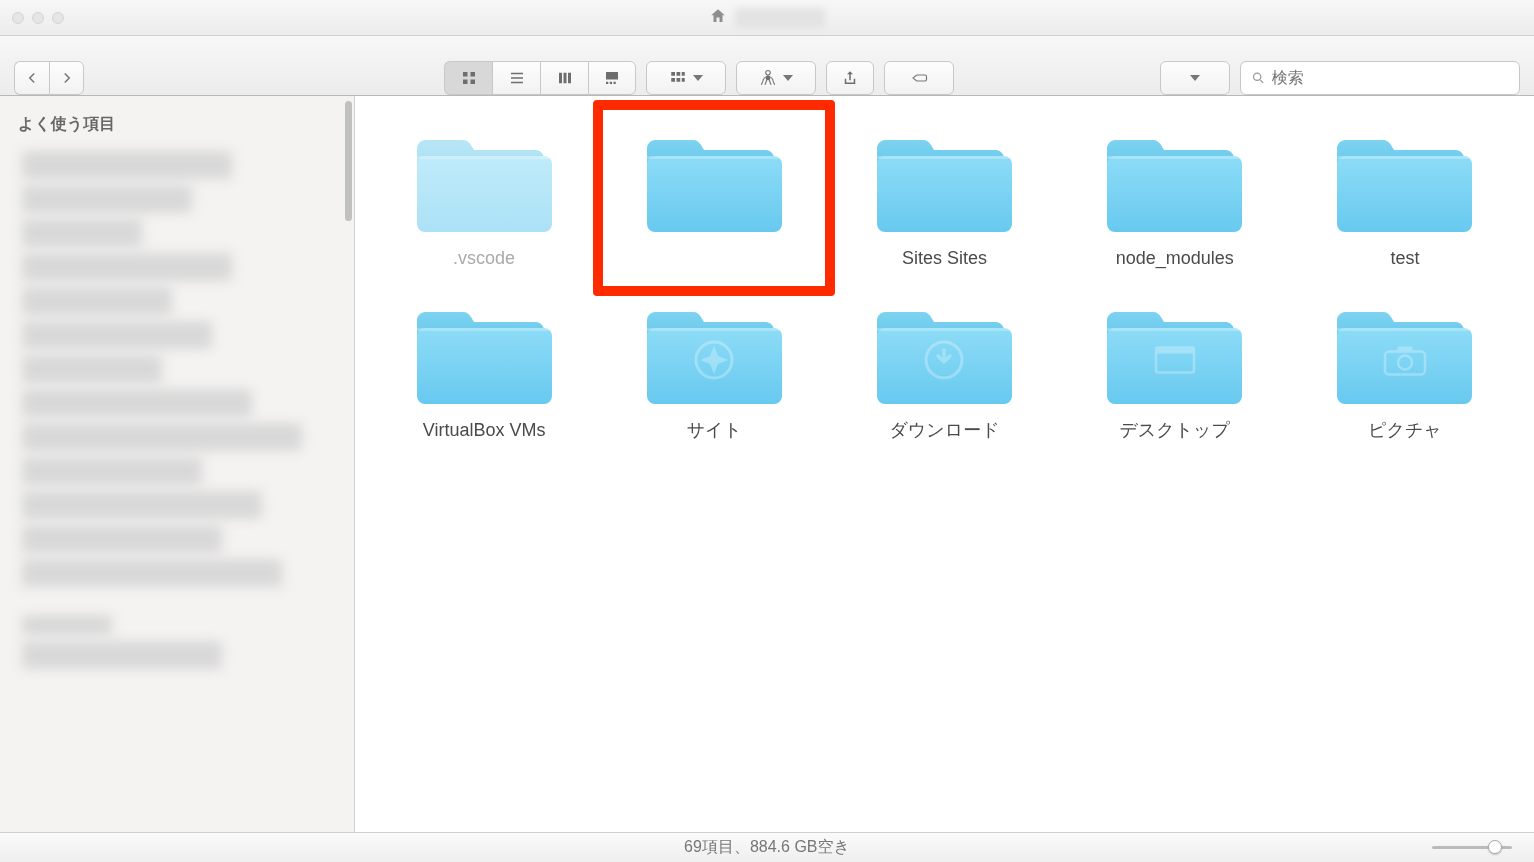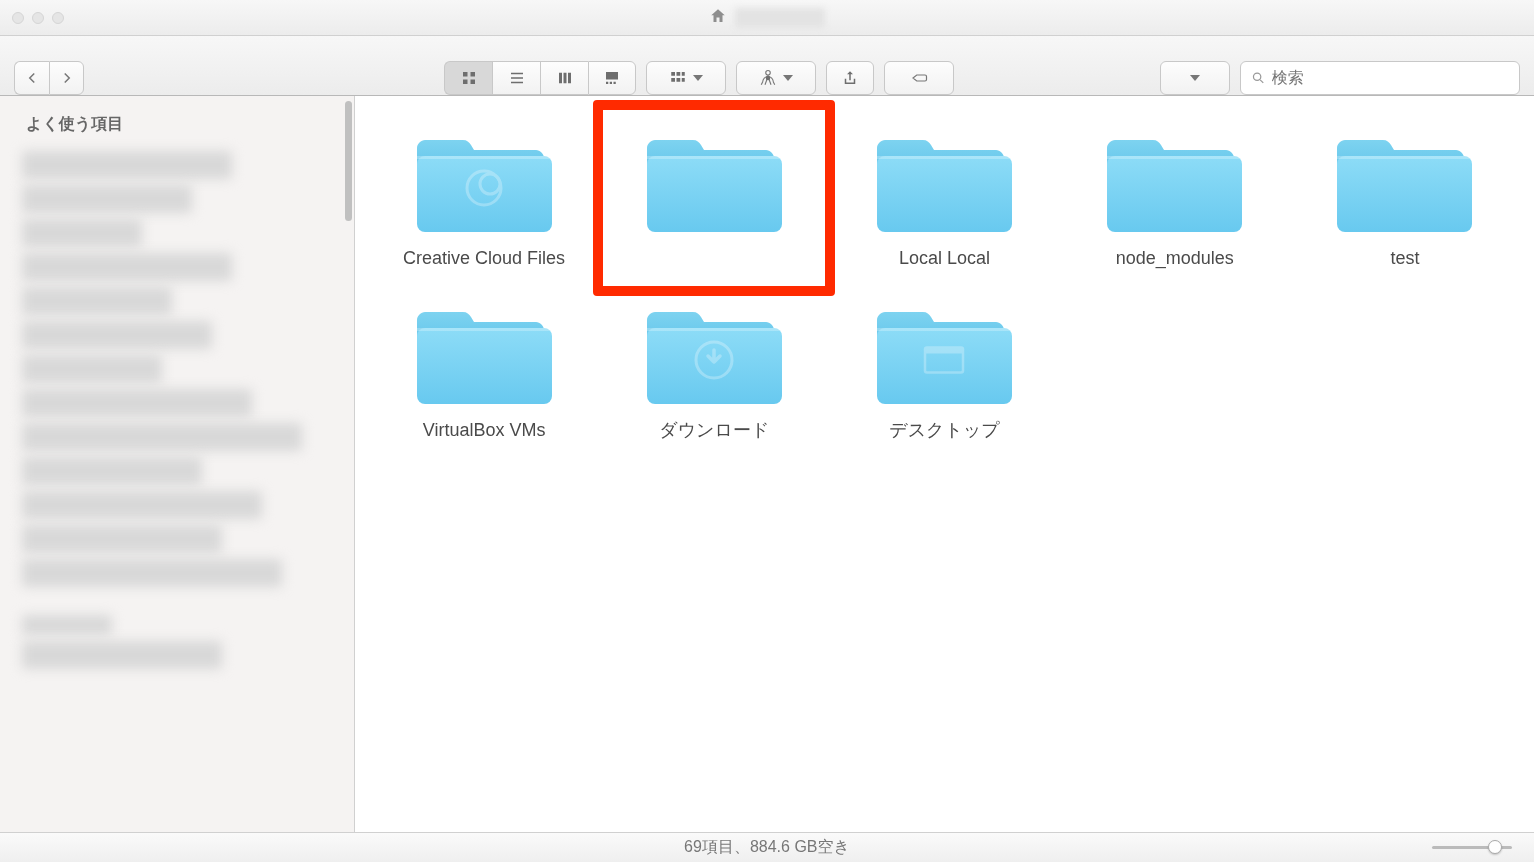--- a/index.html
+++ b/index.html
@@ -83,21 +83,20 @@
   background: #f5f3f2;
   border-right: 1px solid #d0d0d0;
   padding: 14px 0 0 0;
   position: relative;
 }
 .sb-header {
   font-size: 16px;
   font-weight: 600;
   color: #666;
   padding: 4px 18px 10px 18px;
-  margin-left: 8px;
 }
 .sb-blur-item {
   height: 28px;
   margin: 6px 22px;
   background: #d8d8d8;
   filter: blur(6px);
   border-radius: 3px;
 }
 .sb-scroll { position: absolute; right: 2px; top: 5px; width: 7px; height: 120px; background: #c0c0c0; border-radius: 4px; }
 
@@ -282,60 +281,66 @@
     <div class="sb-blur-item" style="width:240px"></div>
     <div class="sb-blur-item" style="width:200px"></div>
     <div class="sb-blur-item" style="width:260px"></div>
     <div style="height:16px"></div>
     <div class="sb-blur-item" style="width:90px;height:20px"></div>
     <div class="sb-blur-item" style="width:200px"></div>
   </div>
 
   <div class="content">
     <div class="grid" id="folder-grid">
+        <div class="item dimmed">
+          <div class="folder-icon"><svg>
+              <use href="#folder-shape"></use>
+            </svg></div>
+          <div class="item-label">.vscode</div>
+        </div>
+        <div class="item">
+          <div class="folder-icon"><svg>
+              <use href="#folder-shape"></use>
+            </svg></div>
+          <div class="highlight-box"></div>
+        </div>
+        <div class="item">
+          <div class="folder-icon"><svg>
+              <use href="#folder-shape"></use>
+            </svg></div>
+          <div class="item-label">Sites Sites</div>
+        </div>
+        <div class="item">
+          <div class="folder-icon"><svg>
+              <use href="#folder-shape"></use>
+            </svg></div>
+          <div class="item-label">node_modules</div>
+        </div>
+        <div class="item">
+          <div class="folder-icon"><svg>
+              <use href="#folder-shape"></use>
+            </svg></div>
+          <div class="item-label">test</div>
+        </div>
+        <div class="item">
+          <div class="folder-icon"><svg>
+              <use href="#folder-shape"></use>
+            </svg></div>
+          <div class="item-label">VirtualBox VMs</div>
+        </div>
         <div class="item">
           <div class="folder-icon"><svg>
               <use href="#folder-shape"></use>
             </svg><div class="overlay">
               <svg viewBox="0 0 100 100">
-                <circle cx="50" cy="50" r="34" fill="none" stroke="#fff" stroke-width="6"></circle>
-                <circle cx="62" cy="42" r="20" fill="none" stroke="#fff" stroke-width="6"></circle>
+                <circle cx="50" cy="50" r="36" fill="none" stroke="#fff" stroke-width="6"></circle>
+                <path d="M50 22l8 20 20 8-20 8-8 20-8-20-20-8 20-8z" fill="#fff"></path>
               </svg>
             </div></div>
-          <div class="item-label">Creative Cloud Files</div>
-        </div>
-        <div class="item">
-          <div class="folder-icon"><svg>
-              <use href="#folder-shape"></use>
-            </svg></div>
-          <div class="highlight-box"></div>
-        </div>
-        <div class="item">
-          <div class="folder-icon"><svg>
-              <use href="#folder-shape"></use>
-            </svg></div>
-          <div class="item-label">Local Local</div>
-        </div>
-        <div class="item">
-          <div class="folder-icon"><svg>
-              <use href="#folder-shape"></use>
-            </svg></div>
-          <div class="item-label">node_modules</div>
-        </div>
-        <div class="item">
-          <div class="folder-icon"><svg>
-              <use href="#folder-shape"></use>
-            </svg></div>
-          <div class="item-label">test</div>
-        </div>
-        <div class="item">
-          <div class="folder-icon"><svg>
-              <use href="#folder-shape"></use>
-            </svg></div>
-          <div class="item-label">VirtualBox VMs</div>
+          <div class="item-label">サイト</div>
         </div>
         <div class="item">
           <div class="folder-icon"><svg>
               <use href="#folder-shape"></use>
             </svg><div class="overlay">
               <svg viewBox="0 0 100 100">
                 <circle cx="50" cy="50" r="36" fill="none" stroke="#fff" stroke-width="6"></circle>
                 <path d="M50 30v24m0 0l-12-12m12 12l12-12" stroke="#fff" stroke-width="7" fill="none" stroke-linecap="round"></path>
               </svg>
             </div></div>
@@ -345,20 +350,32 @@
           <div class="folder-icon"><svg>
               <use href="#folder-shape"></use>
             </svg><div class="overlay">
               <svg viewBox="0 0 100 70">
                 <rect x="12" y="10" width="76" height="50" rx="4" fill="none" stroke="#fff" stroke-width="5"></rect>
                 <rect x="12" y="10" width="76" height="12" fill="#fff"></rect>
               </svg>
             </div></div>
           <div class="item-label">デスクトップ</div>
         </div>
+        <div class="item">
+          <div class="folder-icon"><svg>
+              <use href="#folder-shape"></use>
+            </svg><div class="overlay">
+              <svg viewBox="0 0 100 70">
+                <rect x="10" y="18" width="80" height="46" rx="8" fill="none" stroke="#fff" stroke-width="5"></rect>
+                <rect x="35" y="8" width="30" height="12" rx="3" fill="#fff"></rect>
+                <circle cx="50" cy="40" r="14" fill="none" stroke="#fff" stroke-width="5"></circle>
+              </svg>
+            </div></div>
+          <div class="item-label">ピクチャ</div>
+        </div>
       </div>
   </div>
 </div>
 
 <div class="statusbar">
   <span>69項目、884.6 GB空き</span>
   <div class="zoom-slider">
     <div class="track">
         <div class="thumb"></div>
       </div>

